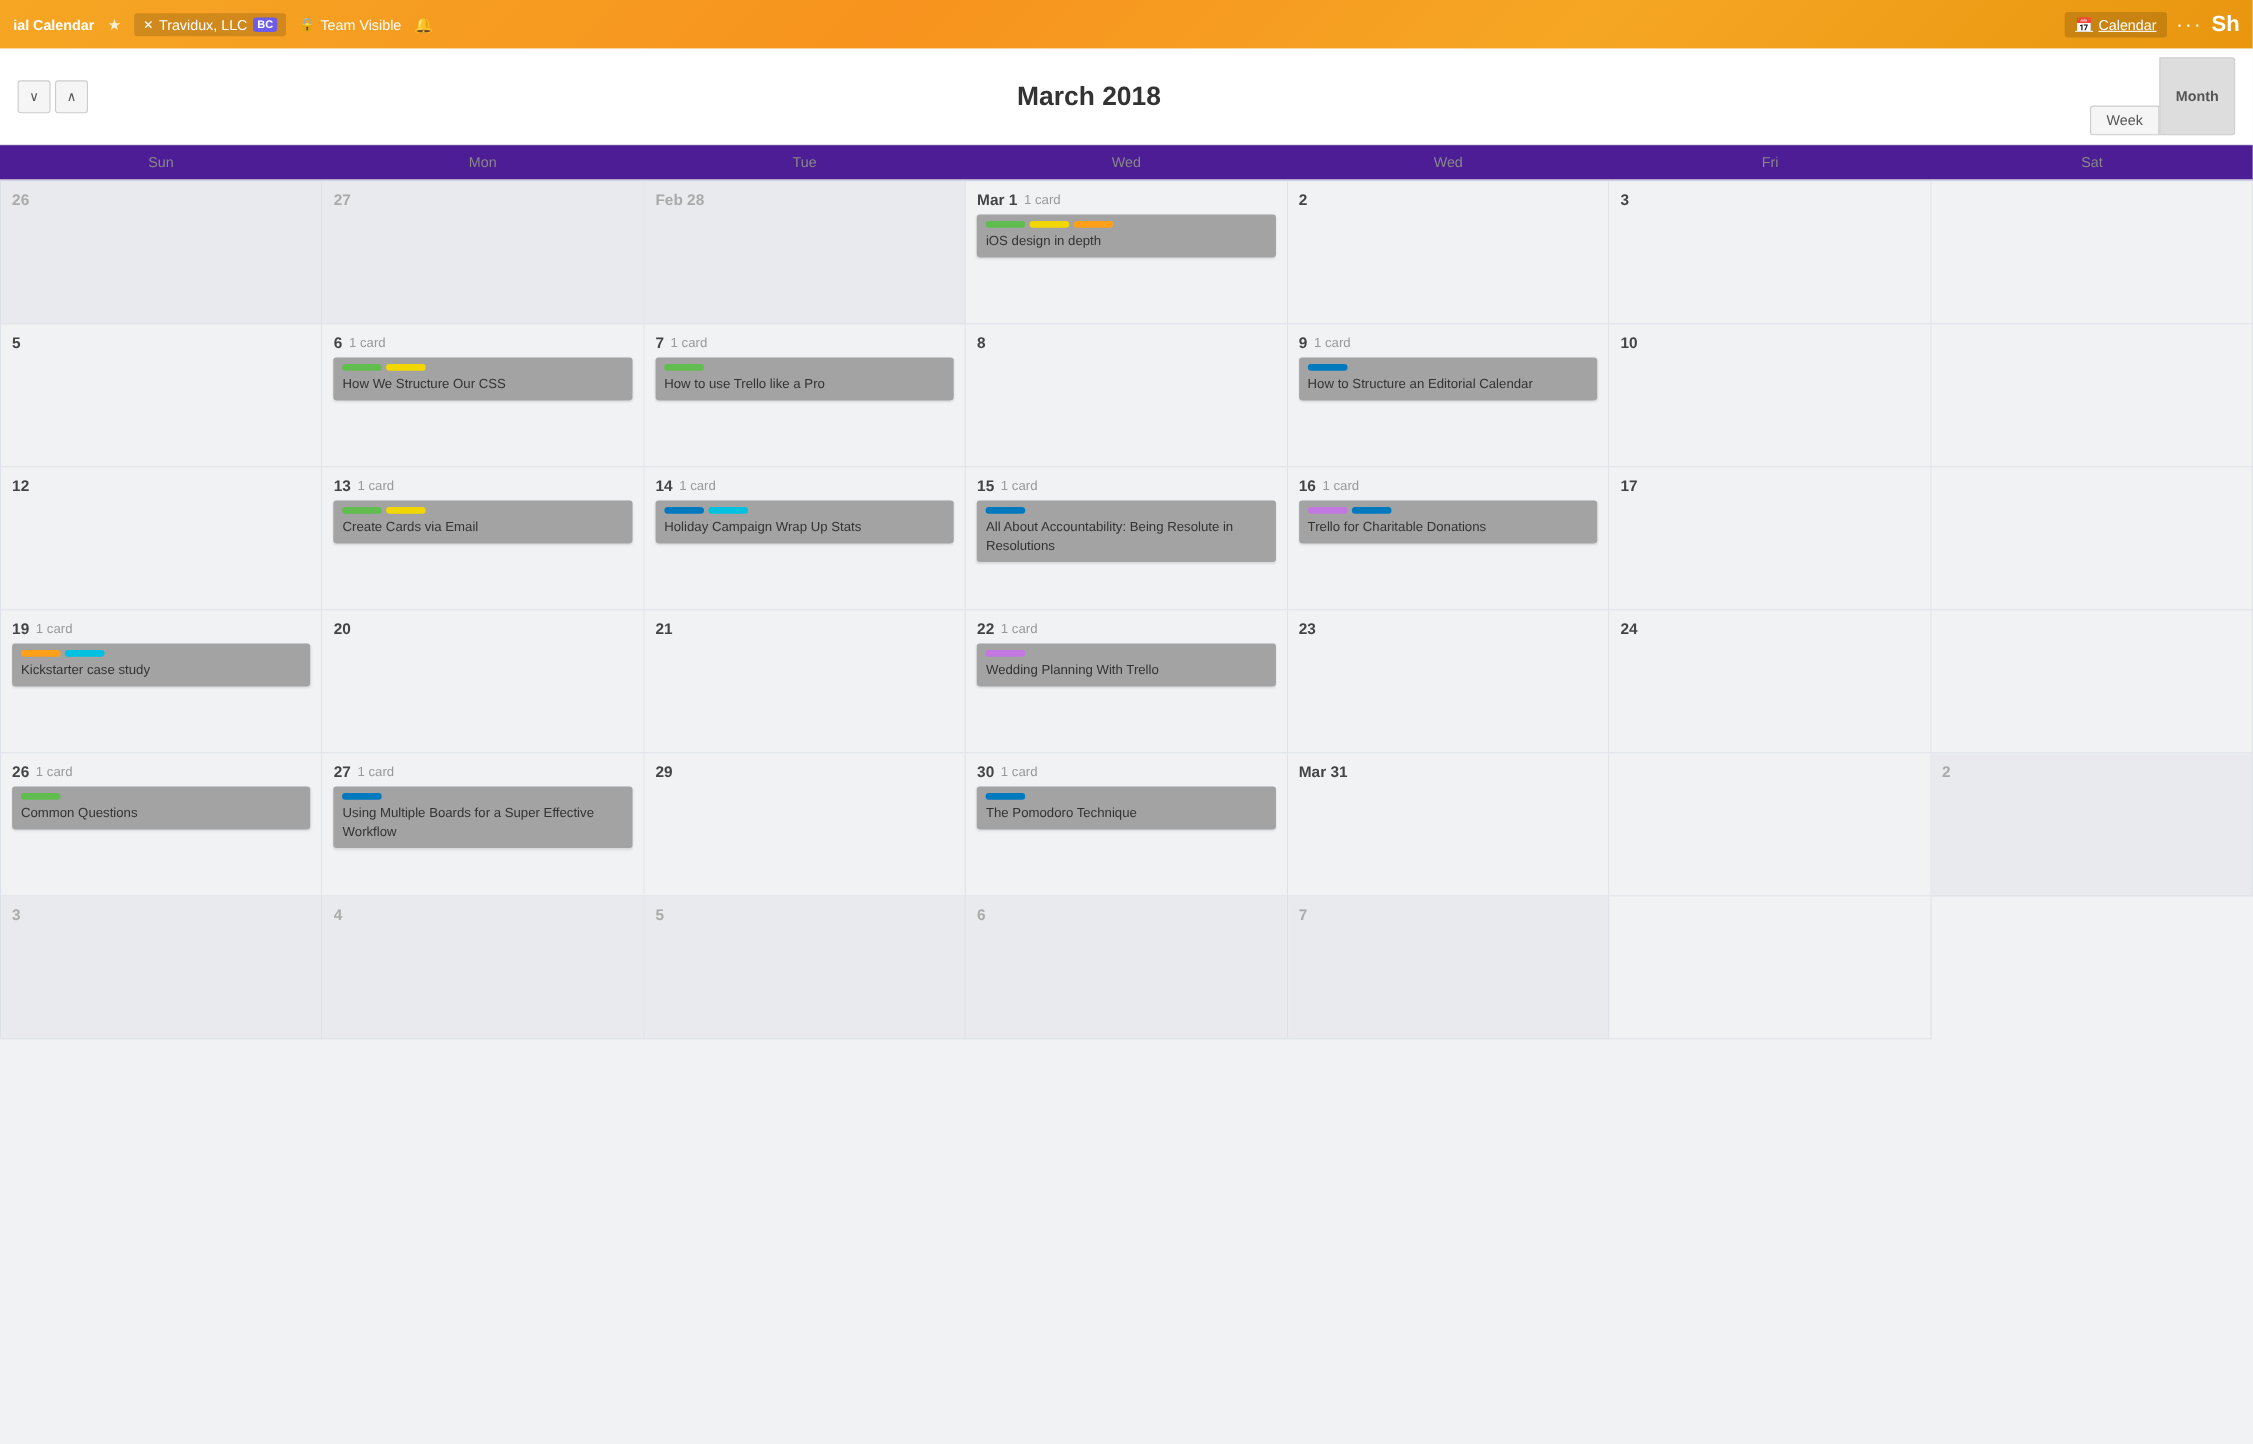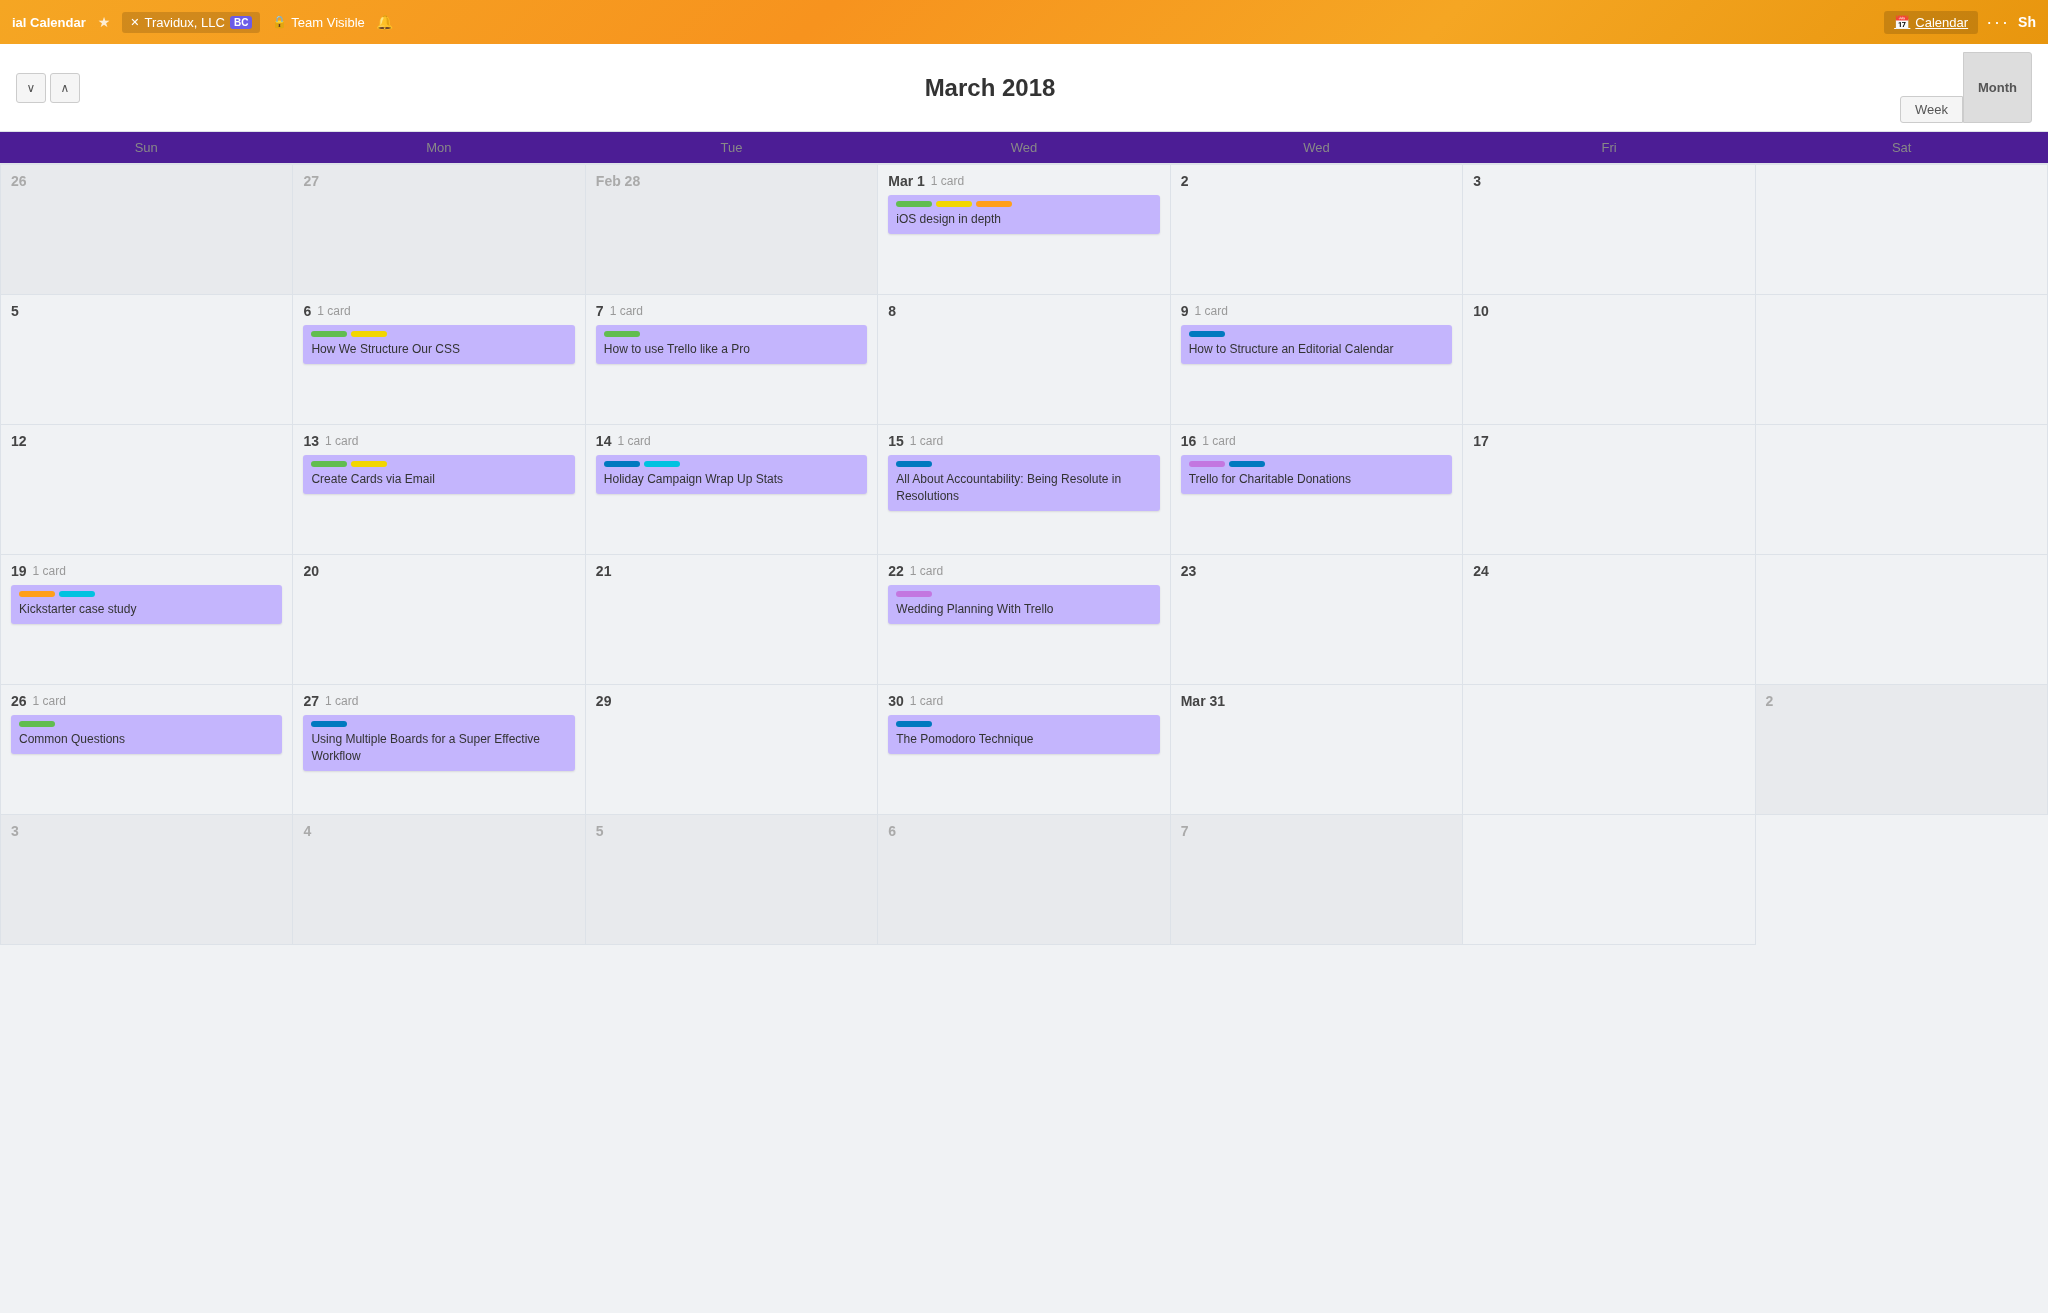--- a/index.html
+++ b/index.html
@@ -44,21 +44,21 @@
     .calendar-btn {
       display: flex; align-items: center; gap: 5px;
       background: rgba(0,0,0,0.15); border-radius: 3px;
       padding: 4px 10px; color: white; font-size: 13px; cursor: pointer;
       text-decoration: underline;
     }
     .more-btn {
       color: white; font-size: 18px; cursor: pointer; letter-spacing: 2px;
     }
     .share-btn {
-      color: white; font-size: 14px; cursor: pointer; font-weight: 600;
+      color: white; font-size: 20px; cursor: pointer; font-weight: 600;
     }
 
     
     .cal-nav {
       background: white;
       display: flex; align-items: center;
       padding: 8px 16px;
       border-bottom: 1px solid #dde2e8;
     }
     .nav-arrows { display: flex; gap: 4px; }
@@ -115,21 +115,21 @@
       font-size: 14px; font-weight: 600; color: #444;
       margin-bottom: 6px;
       display: flex; align-items: center; gap: 6px;
     }
     .day-num .card-count {
       font-size: 12px; font-weight: 400; color: #999;
     }
     .day-num.prev-month { color: #aaa; }
 
     .cal-card {
-      background: #c4b5fd;
+      background: #a3a3a3;
       border-radius: 3px;
       padding: 6px 8px;
       margin-bottom: 4px;
       box-shadow: 0 1px 2px rgba(0,0,0,0.1);
     }
     .label-row {
       display: flex; gap: 4px; margin-bottom: 4px;
     }
     .label-tag {
       height: 6px; width: 36px; border-radius: 3px;

